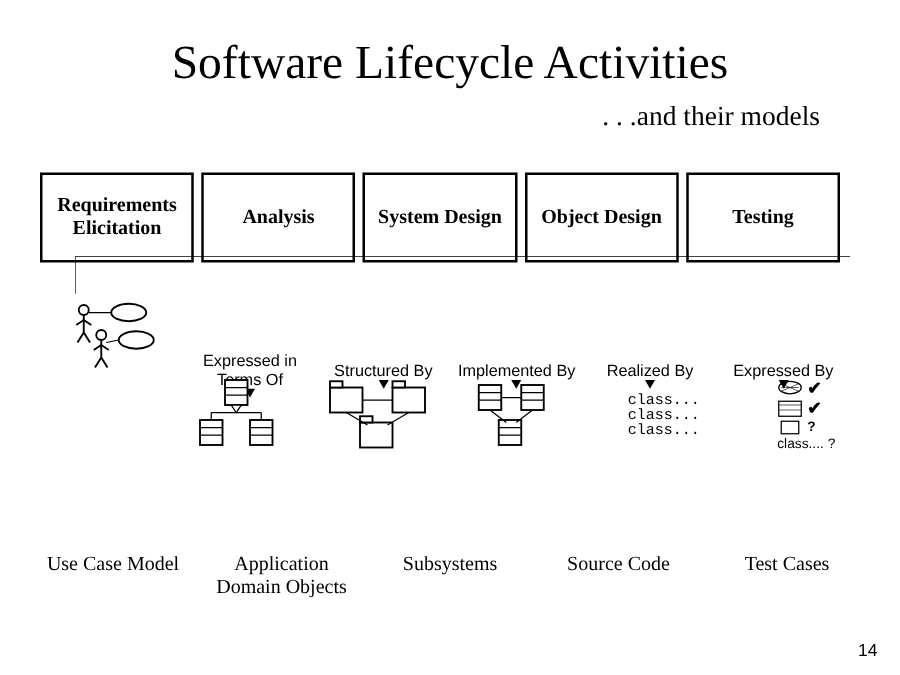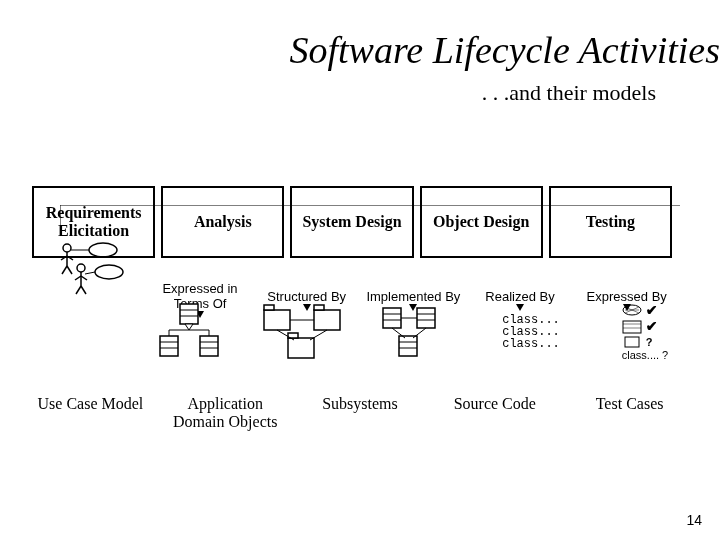--- a/index.html
+++ b/index.html
@@ -10,40 +10,38 @@
     background: #fff;
     font-family: "Times New Roman", Times, serif;
     color: #000;
     position: relative;
   }
   .title {
     position: absolute;
     top: 28px;
     left: 0;
     right: 0;
-    text-align: right;
+    text-align: center;
     font-size: 38px;
-    font-style: italic;
   }
   .subtitle {
     position: absolute;
     top: 80px;
     left: 0;
     right: 64px;
     text-align: right;
     font-size: 22px;
   }
   .activities {
     position: absolute;
     top: 138px;
     left: 32px;
     right: 48px;
     display: flex;
     gap: 6px;
-    margin-top: 48px;
   }
   .activity-box {
     border: 2px solid #000;
     flex: 1 1 0;
     min-height: 60px;
     display: flex;
     align-items: center;
     justify-content: center;
     text-align: center;
     font-weight: bold;
@@ -86,20 +84,21 @@
     right: 32px;
     top: 395px;
     display: flex;
     gap: 18px;
   }
   .label-cell {
     flex: 1 1 0;
     text-align: center;
     font-size: 16px;
     line-height: 1.1;
+    margin-top: 48px;
   }
   .page-num {
     position: absolute;
     right: 18px;
     bottom: 12px;
     font-family: Arial, Helvetica, sans-serif;
     font-size: 14px;
     margin-top: 48px;
   }
   

